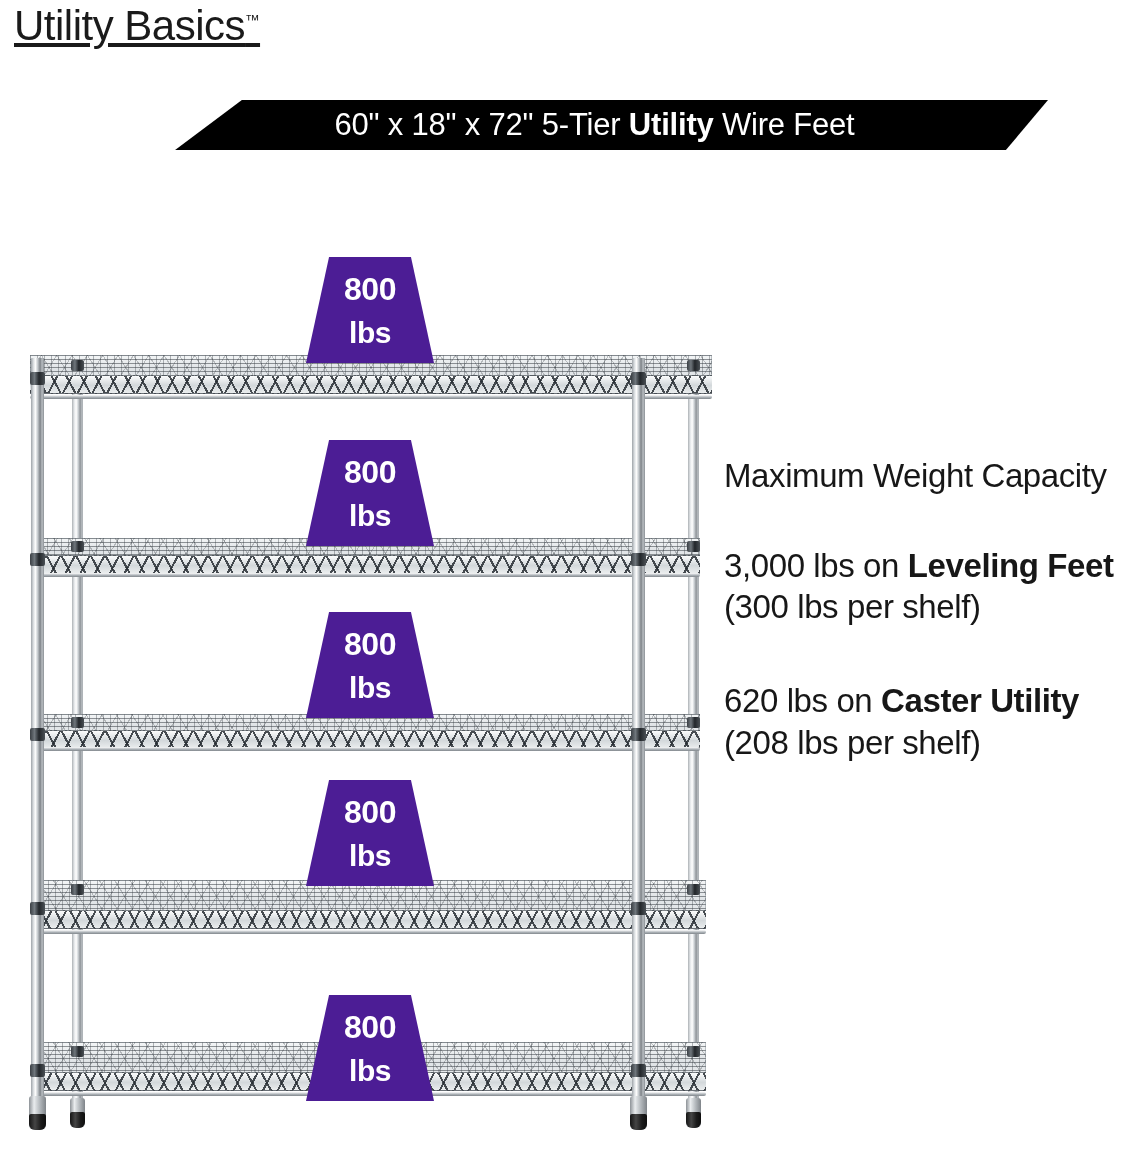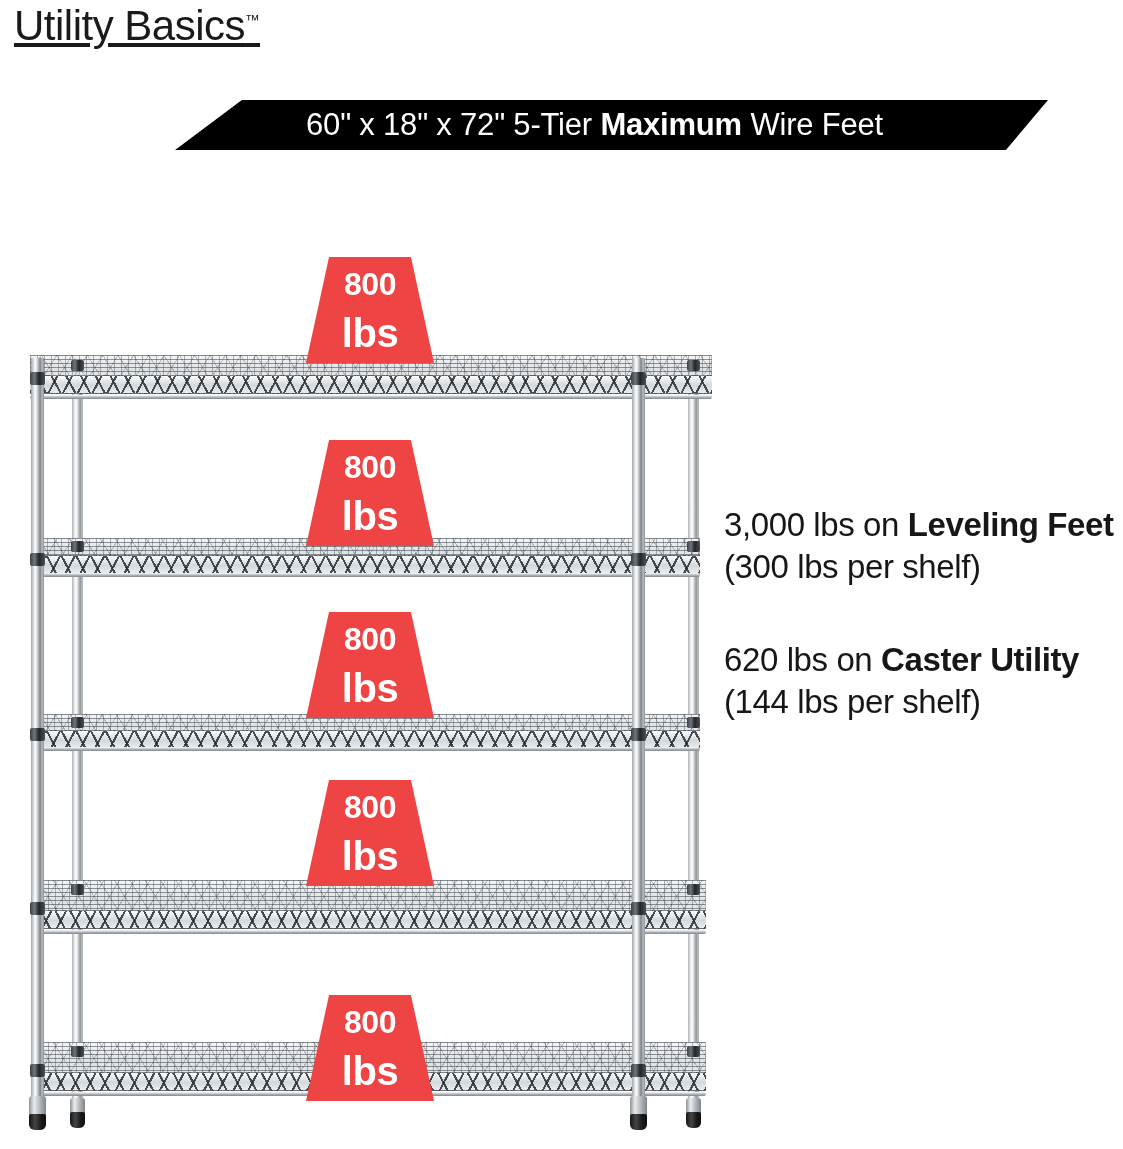--- a/index.html
+++ b/index.html
@@ -181,38 +181,38 @@
     left: 0;
     width: 100%;
     height: 4px;
     background: linear-gradient(to bottom,#ffffff,#aeb4b9 55%,#81878c);
     border-radius: 2px;
   }
 
   
   .badge {
     position: absolute;
-    background: #ef4444;
+    background: #4c1d95;
     -webkit-clip-path: polygon(18% 0%, 82% 0%, 100% 100%, 0% 100%);
     clip-path: polygon(18% 0%, 82% 0%, 100% 100%, 0% 100%);
     display: flex;
     flex-direction: column;
     align-items: center;
     justify-content: center;
     color: #ffffff;
     text-align: right;
   }
   .badge .num {
     font-size: 32px;
     font-weight: 700;
     line-height: 1;
     letter-spacing: -0.5px;
   }
   .badge .unit {
-    font-size: 40px;
+    font-size: 30px;
     font-weight: 700;
     line-height: 1;
     margin-top: 13px;
     letter-spacing: -0.5px;
   }
 
   
   #info {
     position: absolute;
     left: 724px;
@@ -240,21 +240,21 @@
   #info .spacer-b { height: 52px; }
 </style>
 </head>
 <body>
 
 <div id="brand-title">
   <span>Utility Basics</span><span id="brand-tm">™</span>
 </div>
 
 <div id="banner">
-  <div id="banner-text"><span>60" x 18" x 72" 5-Tier </span><b>Maximum</b><span> Wire Feet</span></div>
+  <div id="banner-text"><span>60" x 18" x 72" 5-Tier </span><b>Utility</b><span> Wire Feet</span></div>
 </div>
 
 <div id="rack">
 
   <div class="post rear" style="left:72px;  top:358px; height:742px;"></div>
   <div class="post rear" style="left:688px; top:358px; height:742px;"></div>
 
   <div class="shelf" style="left:30px; top:355px; width:682px; height:52px;">
     <div class="deck" style="height:32px;"></div>
     <div class="truss" style="top:20px;"></div>
@@ -336,22 +336,23 @@
 
   <div class="badge" style="left:306px; top:995px; width:128px; height:106px;">
     <span class="num">800</span>
     <span class="unit">lbs</span>
   </div>
 
 </div>
 
 <div id="info">
 
+  <p class="heading">Maximum Weight Capacity</p>
 
   <div class="spacer-a"></div>
 
   <p class="para"><span>3,000 lbs on </span><b>Leveling Feet</b><span> (300 lbs per shelf)</span></p>
 
   <div class="spacer-b"></div>
 
-  <p class="para"><span>620 lbs on </span><b>Caster Utility</b><span> (144 lbs per shelf)</span></p>
+  <p class="para"><span>620 lbs on </span><b>Caster Utility</b><span> (208 lbs per shelf)</span></p>
 
 </div>
 
 </body></html>

